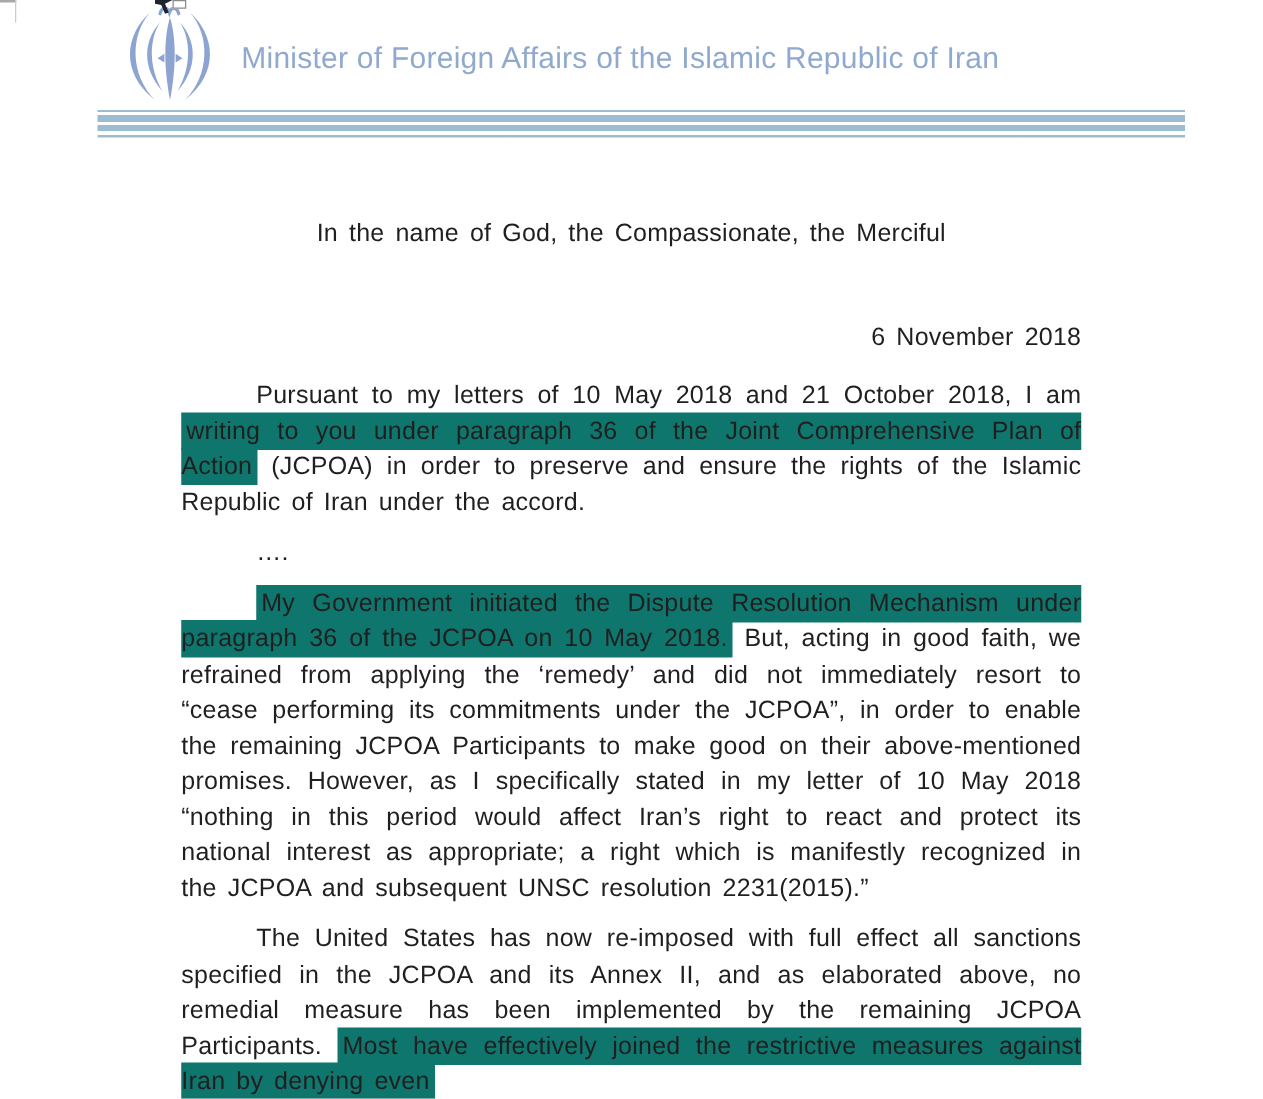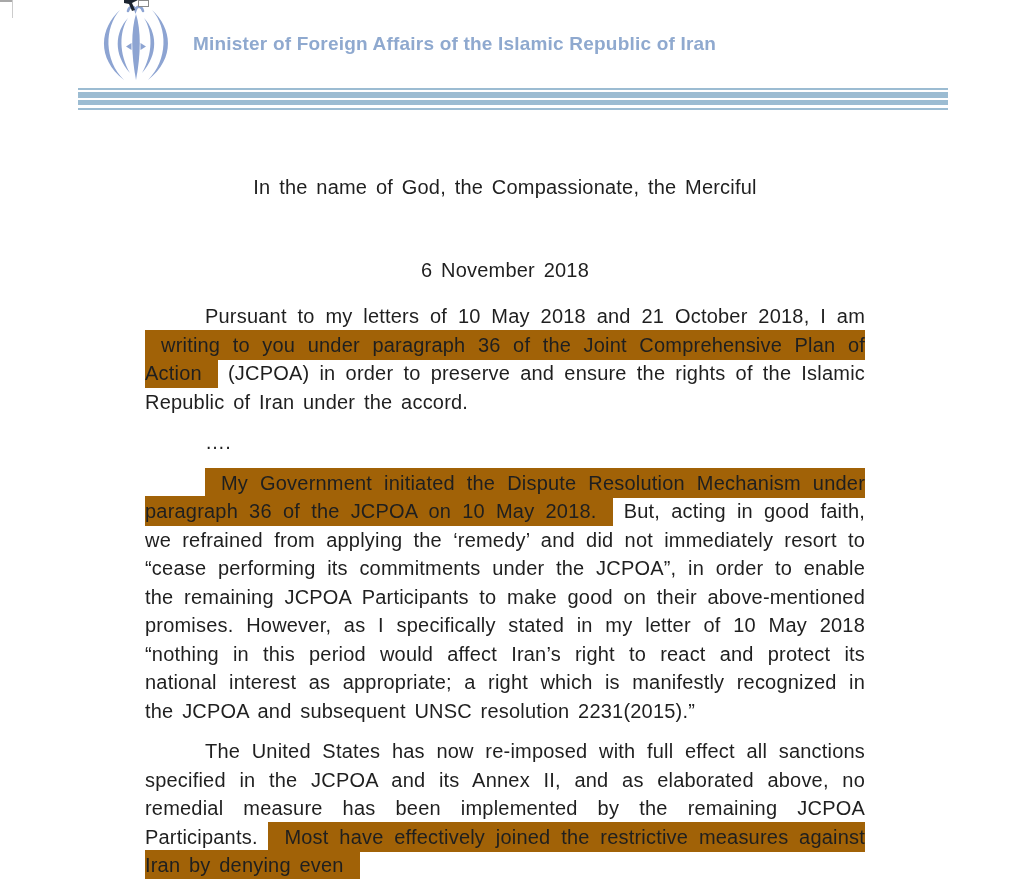--- a/index.html
+++ b/index.html
@@ -13,21 +13,21 @@
     color: #1f1f1f;
   }
   
   .corner-h { position: absolute; left: 0; top: 0; width: 13px; height: 2px; background: #a8a8a8; }
   .corner-v { position: absolute; left: 12px; top: 0; width: 1px; height: 18px; background: #cccccc; }
 
   
   .emblem { position: absolute; left: 90px; top: 2px; }
   .header-title {
     position: absolute; left: 193px; top: 33px;
-    font-size: 19px; font-weight: bold; letter-spacing: 0.2px;
+    font-size: 24px; font-weight: normal; letter-spacing: 0.2px;
     color: #8fa9cf;
   }
   .resize-handle {
     position: absolute; left: 138px; top: 0; width: 11px; height: 7px;
     background: #ffffff; border: 1px solid #8a8a8a; box-sizing: border-box;
   }
   .cursor { position: absolute; left: 124px; top: 0; }
 
   
   .rule {
@@ -39,26 +39,26 @@
       #9cbcd2 20px 22px);
   }
 
   
   .body {
     position: absolute; left: 145px; right: 145px; top: 157px;
     font-size: 20px; line-height: 28.5px;
     letter-spacing: 0.2px; word-spacing: 3px;
   }
   .bismillah { margin: 16px; text-align: center; }
-  .date-line { margin: 54px 0 0 0; text-align: center; }
+  .date-line { margin: 54px 0 0 0; text-align: right; }
   .salutation { margin: 20px 0 0 0; }
   .paras { margin-top: 18px; }
   .para { margin: 0 0 12px 0; text-align: justify; }
   .para.indent { text-indent: 60px; }
-  mark.hl { background: #a16207; color: inherit; padding: 4px 16px; }
+  mark.hl { background: #0f766e; color: inherit; padding: 4px 4px; }
 </style>
 </head>
 <body>
 
 <div class="page">
 
   <div class="corner-h"></div>
   <div class="corner-v"></div>
 
   <svg class="emblem" width="92" height="80" viewBox="0 0 92 80">

